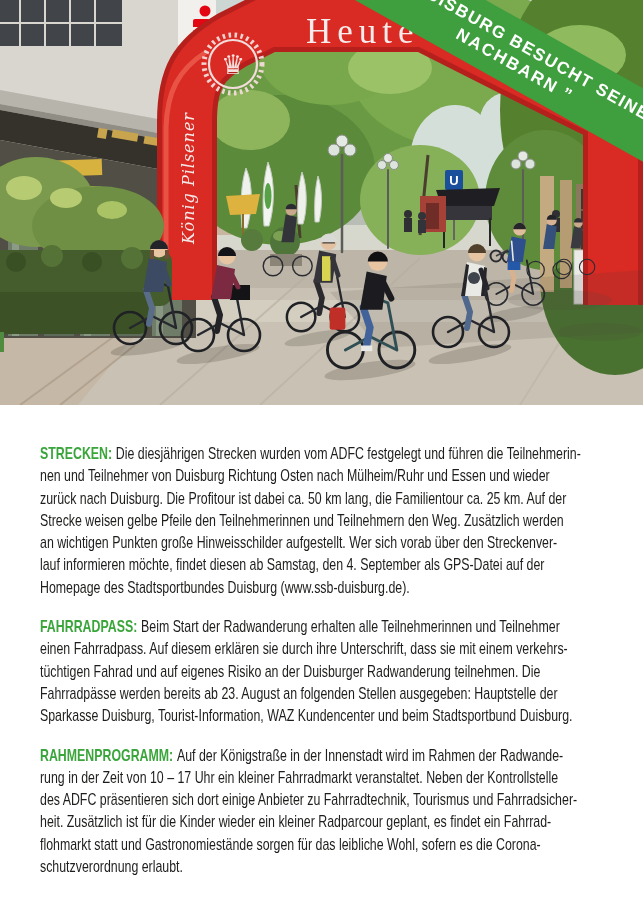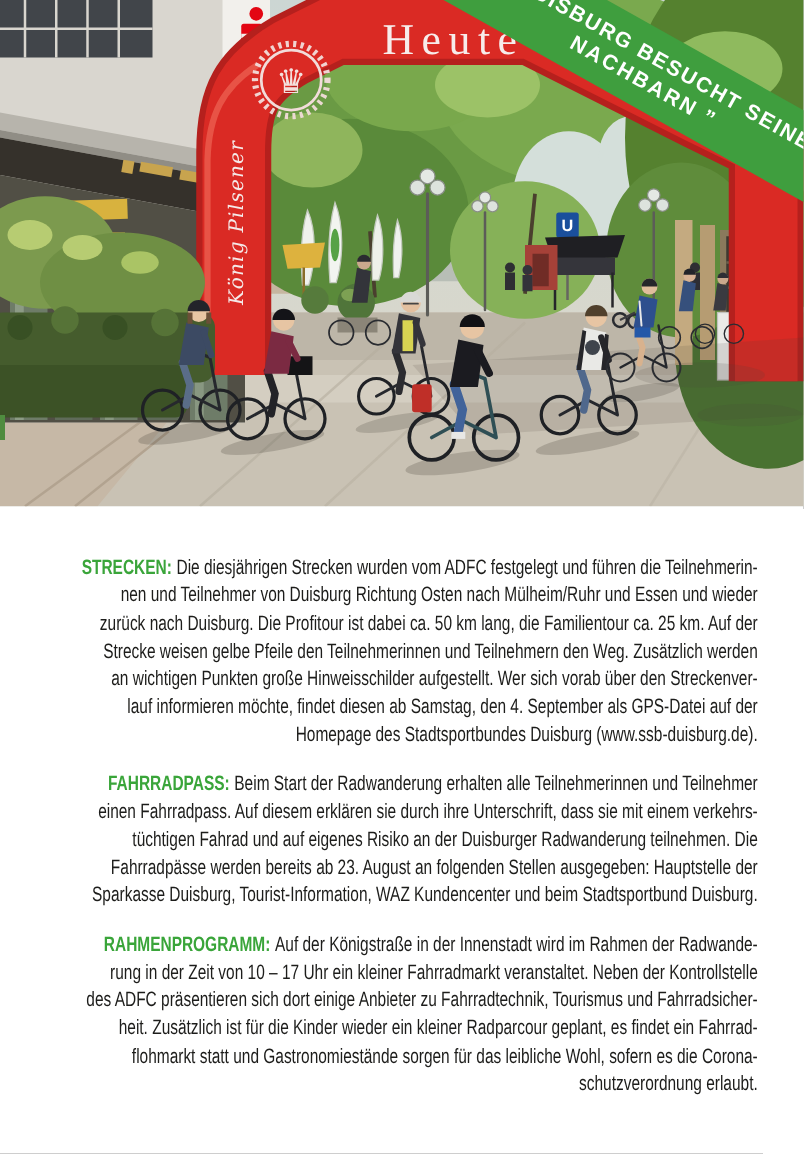--- a/index.html
+++ b/index.html
@@ -9,21 +9,21 @@
   .photo-wrap{position:absolute;left:0;top:0;width:643px;height:405px;overflow:hidden;background:#cfd6d0;}
   .photo-wrap svg{display:block;}
   
   .ribbon{position:absolute;left:260px;top:24px;width:520px;height:64px;
           background:#3f9e3e;transform:rotate(29.3deg);
           display:flex;flex-direction:column;justify-content:center;align-items:center;
           color:#ffffff;font-weight:bold;}
   .ribbon .r1{font-size:17px;letter-spacing:1.5px;line-height:21px;white-space:pre;}
   .ribbon .r2{font-size:17px;letter-spacing:2px;line-height:21px;white-space:pre;}
   
-  .content{position:absolute;left:40px;top:443px;width:600px;text-align:right;}
+  .content{position:absolute;left:40px;top:443px;width:600px;}
   .text-col{width:760px;transform:scaleX(0.745);transform-origin:0 0;
             font-size:16.6px;line-height:22.3px;color:#1d1d1b;white-space:nowrap;}
   .text-col p{margin:0 0 17px 0;}
   .hdr{color:#3aa53a;font-weight:bold;margin-right:5px;}
   
   .wheel{fill:none;stroke:#1f2125;stroke-width:2.6px;}
   .wheel-s{fill:none;stroke:#2a2c31;stroke-width:2px;}
   .frame{fill:none;stroke:#26282d;stroke-width:2.4px;}
   text{user-select:none;}
 </style>

